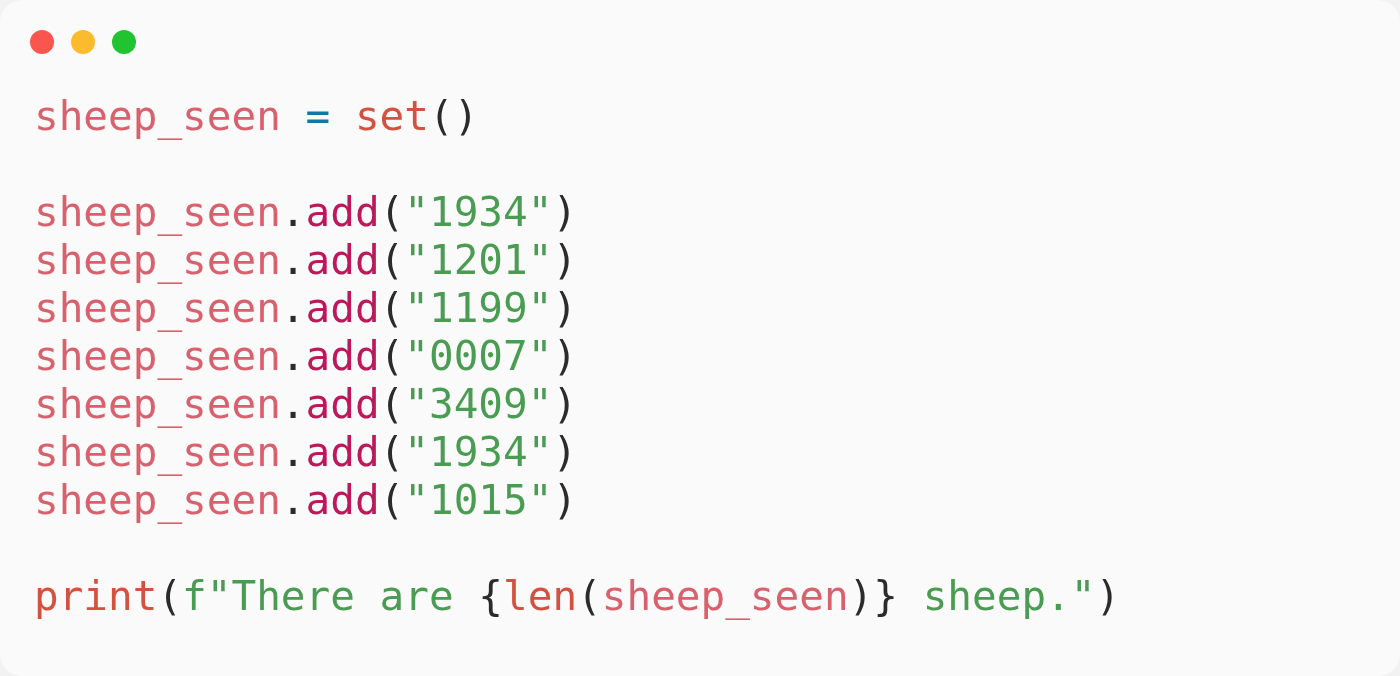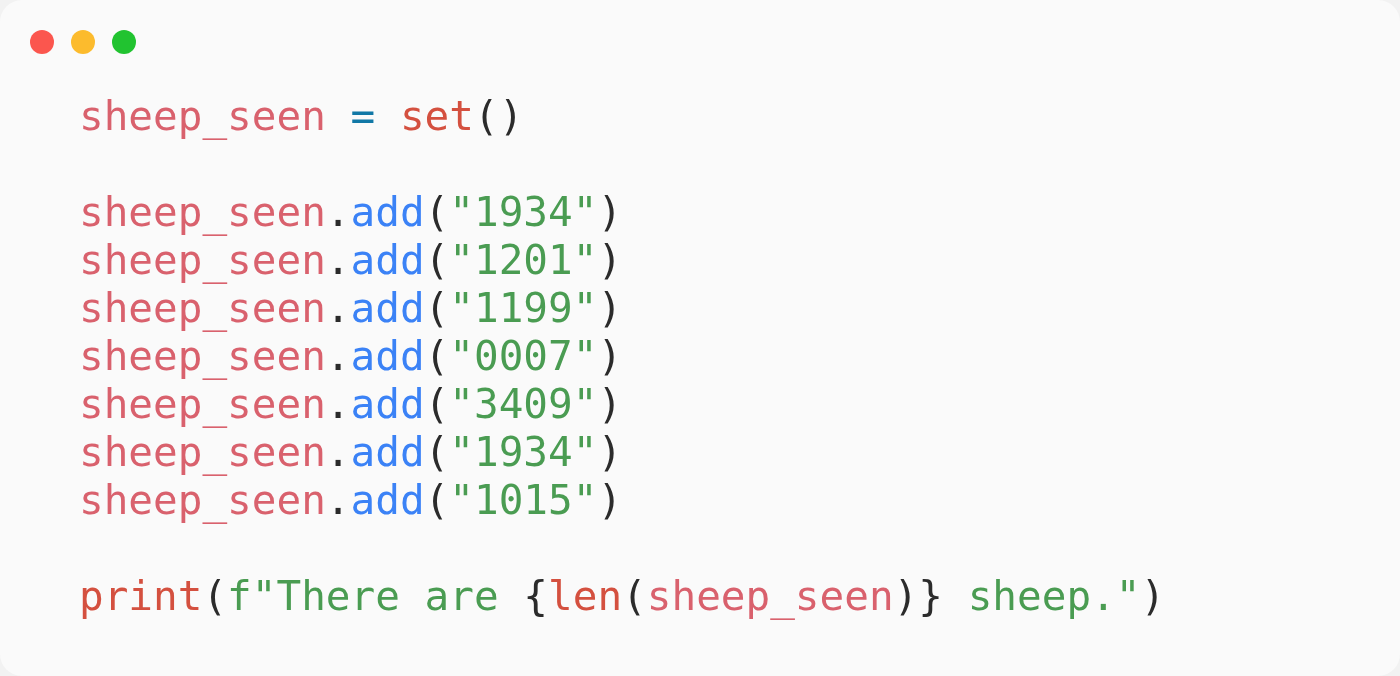--- a/index.html
+++ b/index.html
@@ -64,29 +64,28 @@
     font-size: 41px;
     line-height: 48px;
     white-space: pre;
     letter-spacing: 0;
     -webkit-font-smoothing: antialiased;
   }
 
   .line {
     height: 48px;
     white-space: pre;
-    margin-left: 45px;
   }
   .line.blank { height: 48px; }
 
   
   .t-var    { color: #d9616d; }
   .t-op     { color: #1178a6; }
   .t-fn     { color: #d4503f; }
-  .t-method { color: #3b82f6; }
+  .t-method { color: #be185d; }
   .t-str    { color: #4a9c52; }
   .t-punct  { color: #2b2b2b; }
 </style>
 </head>
 <body>
 
 <div class="window">
 
   <div class="titlebar">
     <div class="dots">

